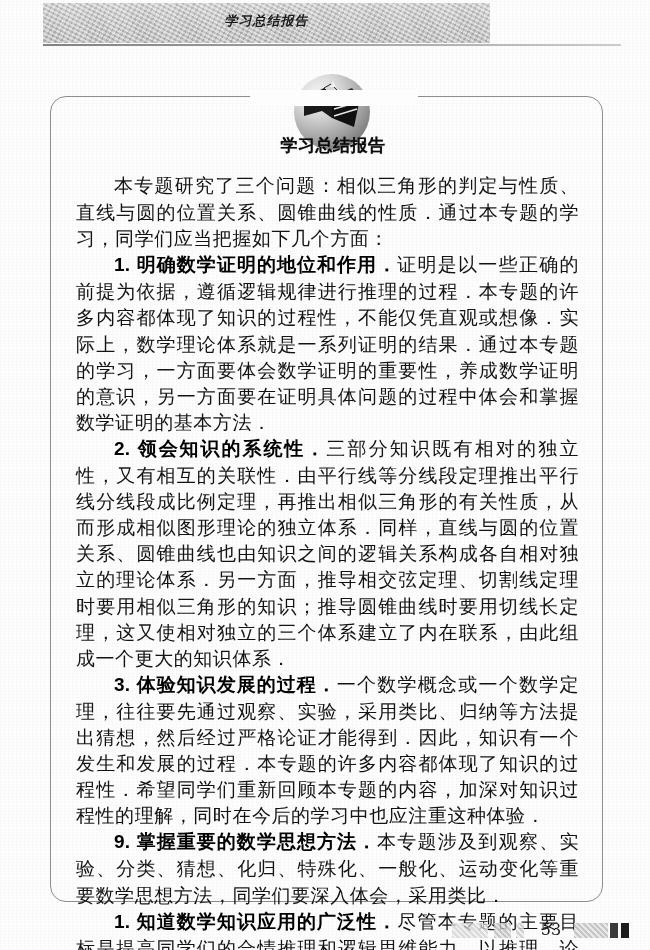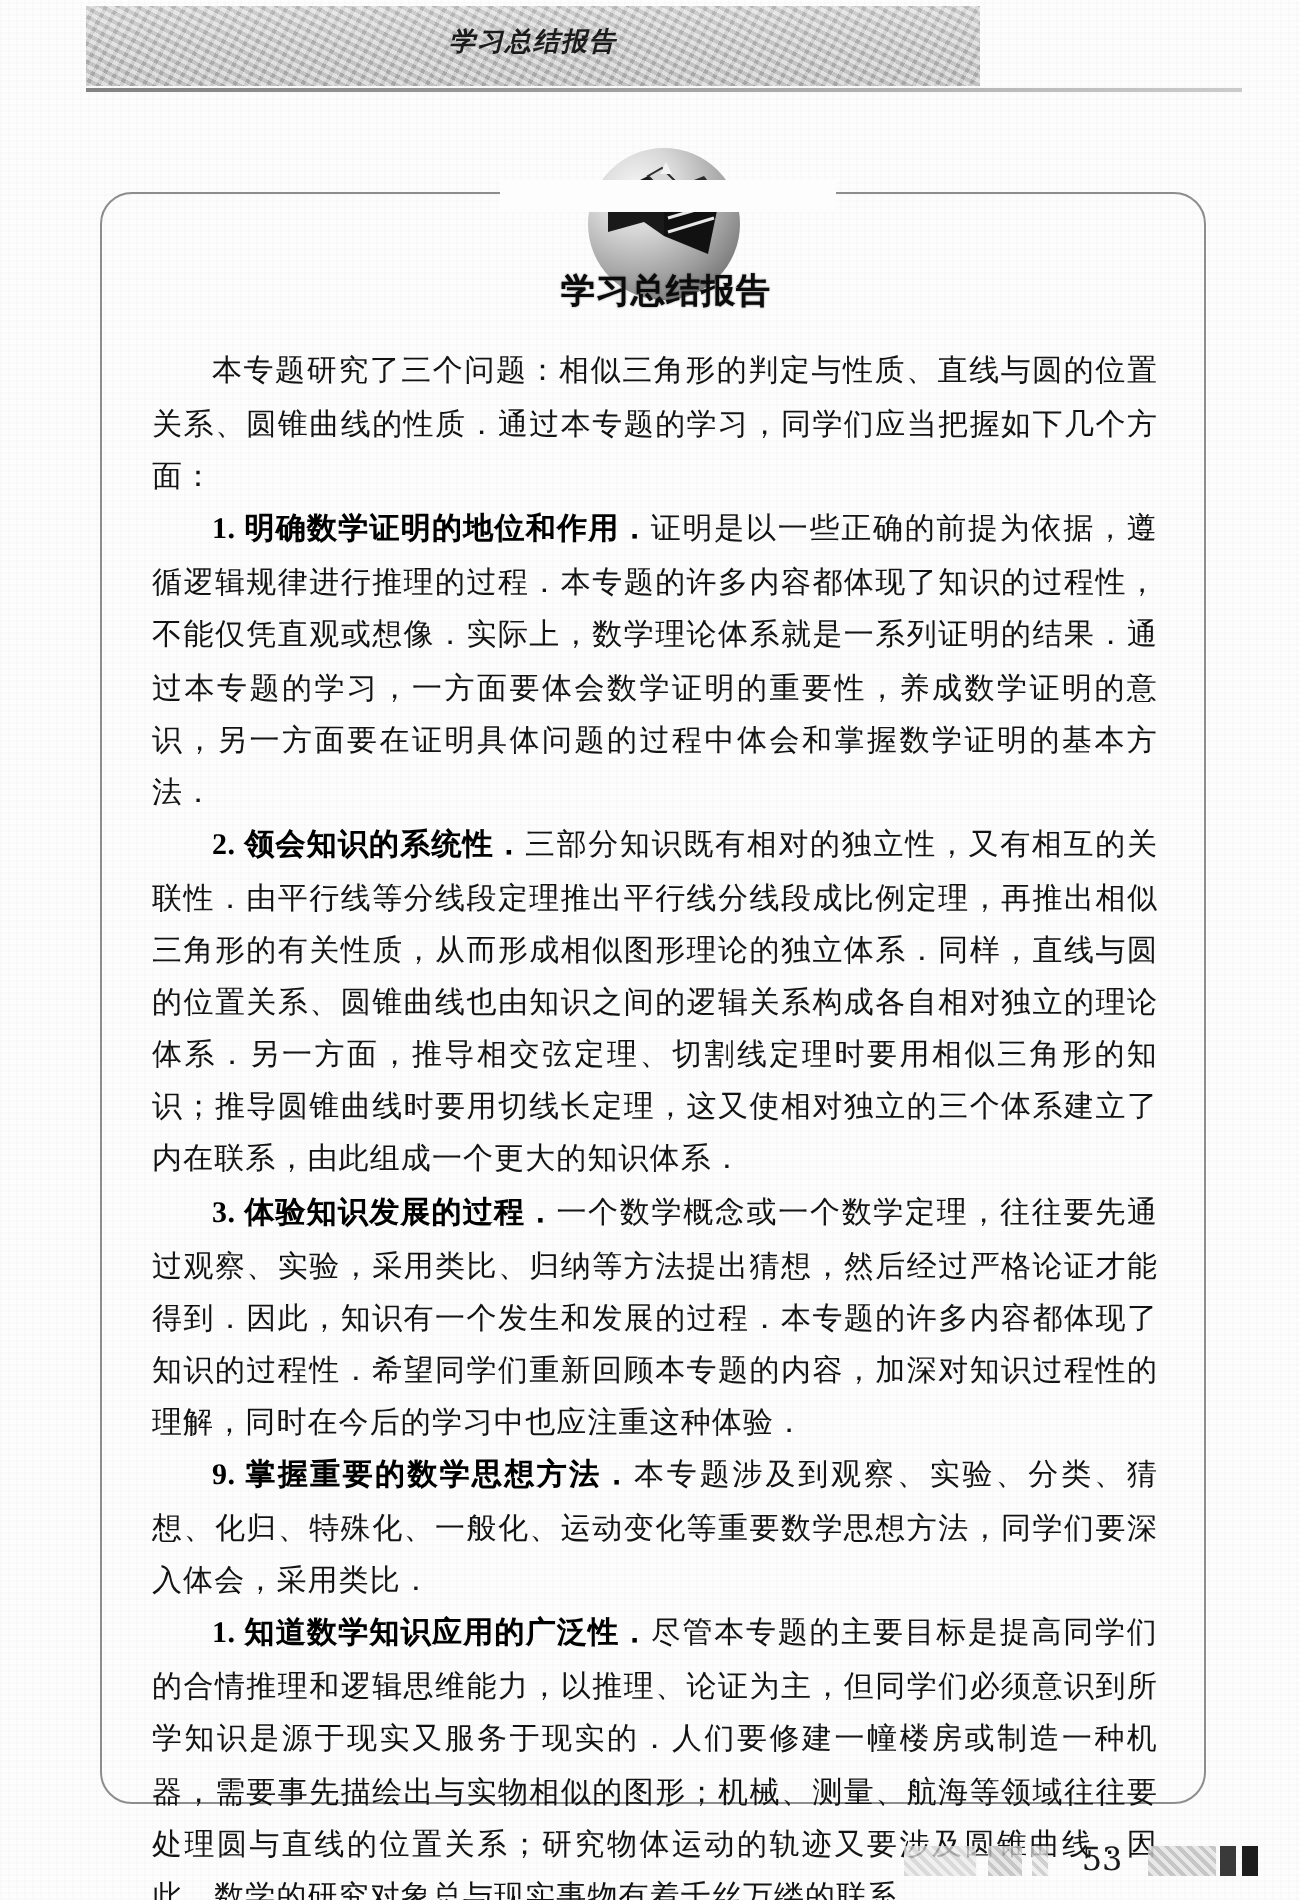--- a/index.html
+++ b/index.html
@@ -106,30 +106,30 @@
   }
 
   
   .body {
     position: absolute;
     left: 76px; top: 172px;
     width: 503px;
   }
   p.para {
     margin: 0;
-    font-size: 15px;
+    font-size: 19px;
     line-height: 26.1px;
     text-indent: 2em;
     text-align: justify;
     text-justify: inter-ideograph;
     letter-spacing: 0.55px;
     color: #131313;
   }
   p.para .lead {
-    font-family: Liberation Serif, serif;
+    font-family: Liberation Sans, sans-serif;
     font-weight: 700;
     letter-spacing: 0.3px;
     color: #000;
   }
 
   
   .folio {
     position: absolute;
     left: 450px; top: 920px;
     width: 180px; height: 24px;

